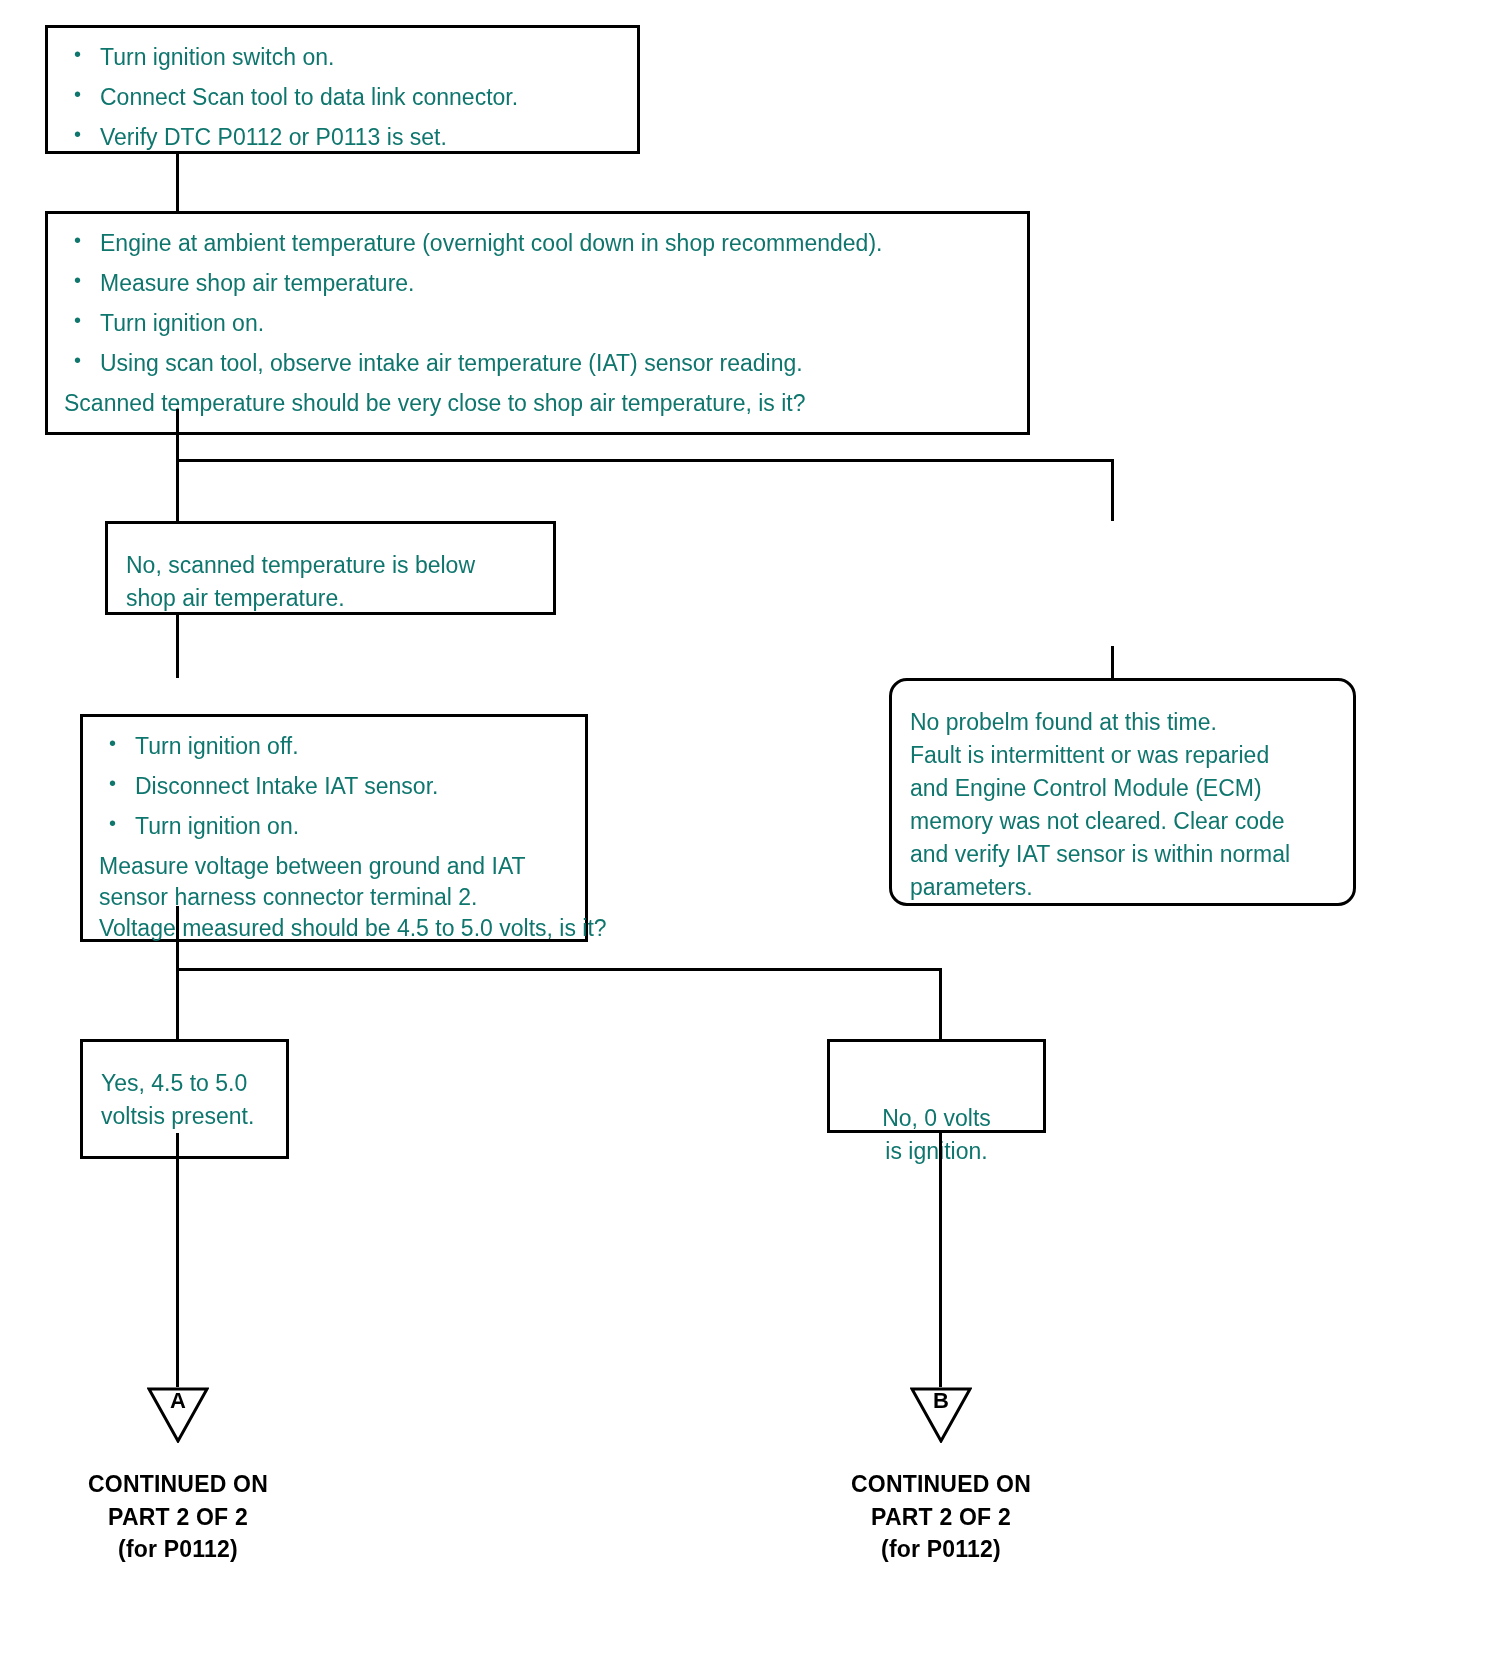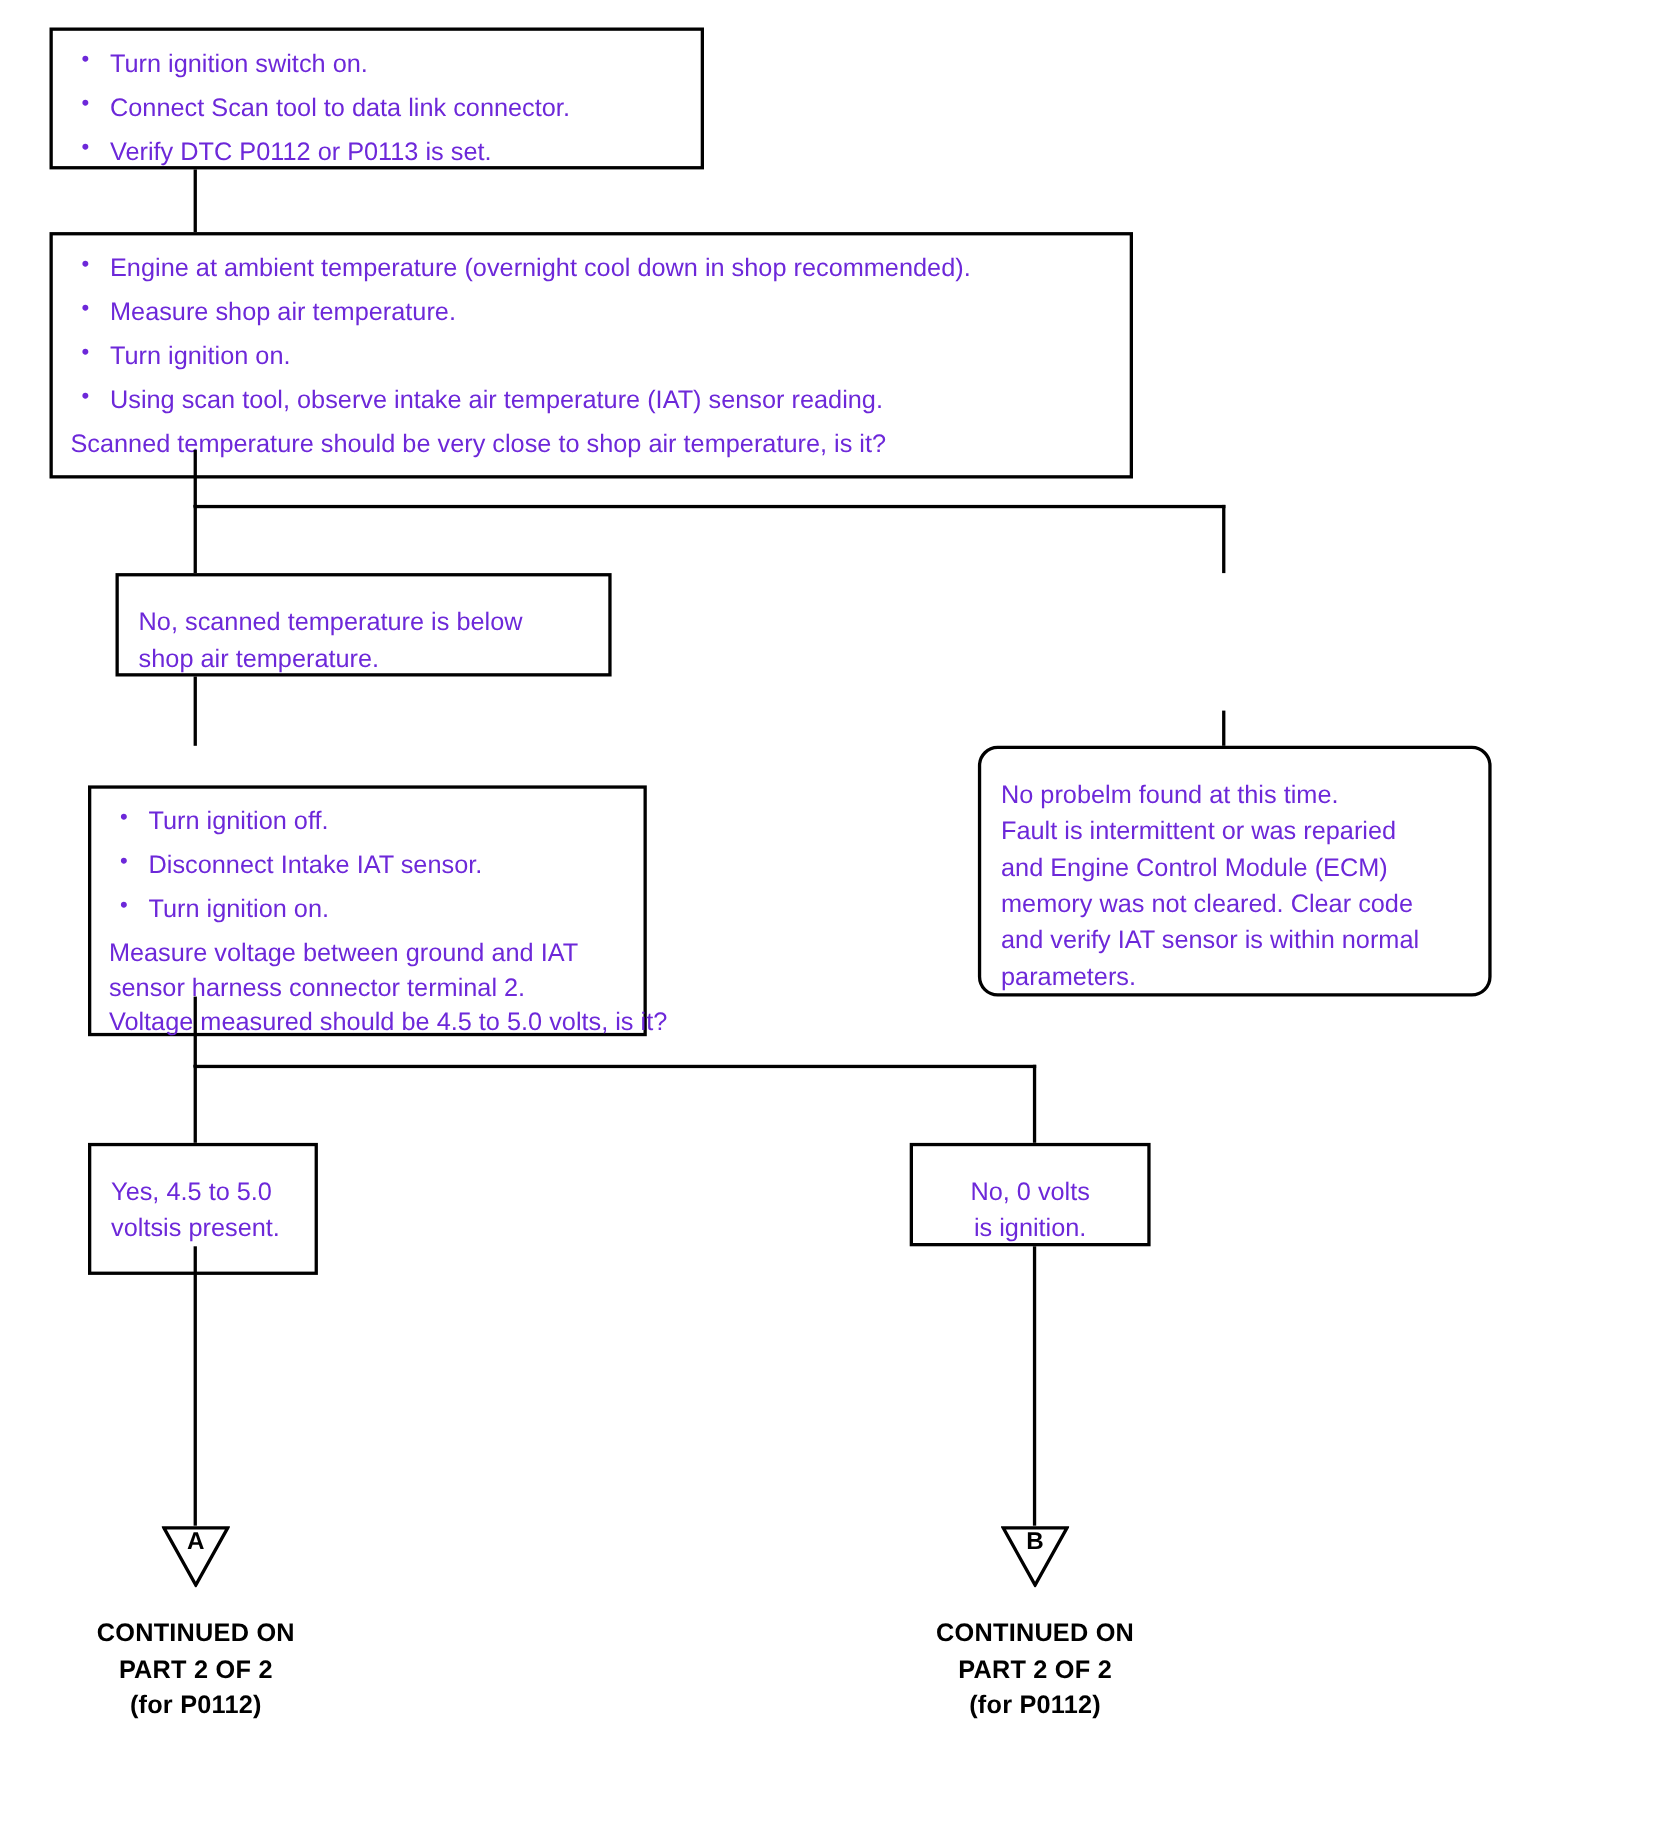--- a/index.html
+++ b/index.html
@@ -21,21 +21,21 @@
   }
 
   
   .box {
     position: absolute;
     box-sizing: border-box;
     border: 3px solid #000000;
     background: #ffffff;
     font-size: 23px;
     line-height: 1.35;
-    color: #6d28d9;
+    color: #0f766e;
   }
   .box .inner {
     padding: 14px 16px 12px 16px;
   }
   .box.pad-sm .inner {
     padding: 26px 14px 10px 18px;
   }
 
   
   ul.bullets {
@@ -188,21 +188,21 @@
   <div class="vline" style="left:939px; top:968px; height:71px;"></div>
 
   <div class="box pad-sm" style="left:80px; top:1039px; width:209px; height:120px;">
     <div class="inner">
       <p class="para">Yes, 4.5 to 5.0</p>
       <p class="para">voltsis present.</p>
     </div>
   </div>
 
   <div class="box pad-sm" style="left:827px; top:1039px; width:219px; height:94px;">
-    <div class="inner" style="text-align:center; padding-left:14px;">
+    <div class="inner" style="text-align:center; padding-left:14px;margin-top:35px;">
       <p class="para">No, 0 volts</p>
       <p class="para">is ignition.</p>
     </div>
   </div>
 
   <div class="vline" style="left:176px; top:1133px; height:254px;"></div>
   <div class="vline" style="left:939px; top:1133px; height:254px;"></div>
 
   <div class="connector" style="left:147px; top:1387px;">
     <svg viewBox="0 0 62 56" xmlns="http://www.w3.org/2000/svg">

